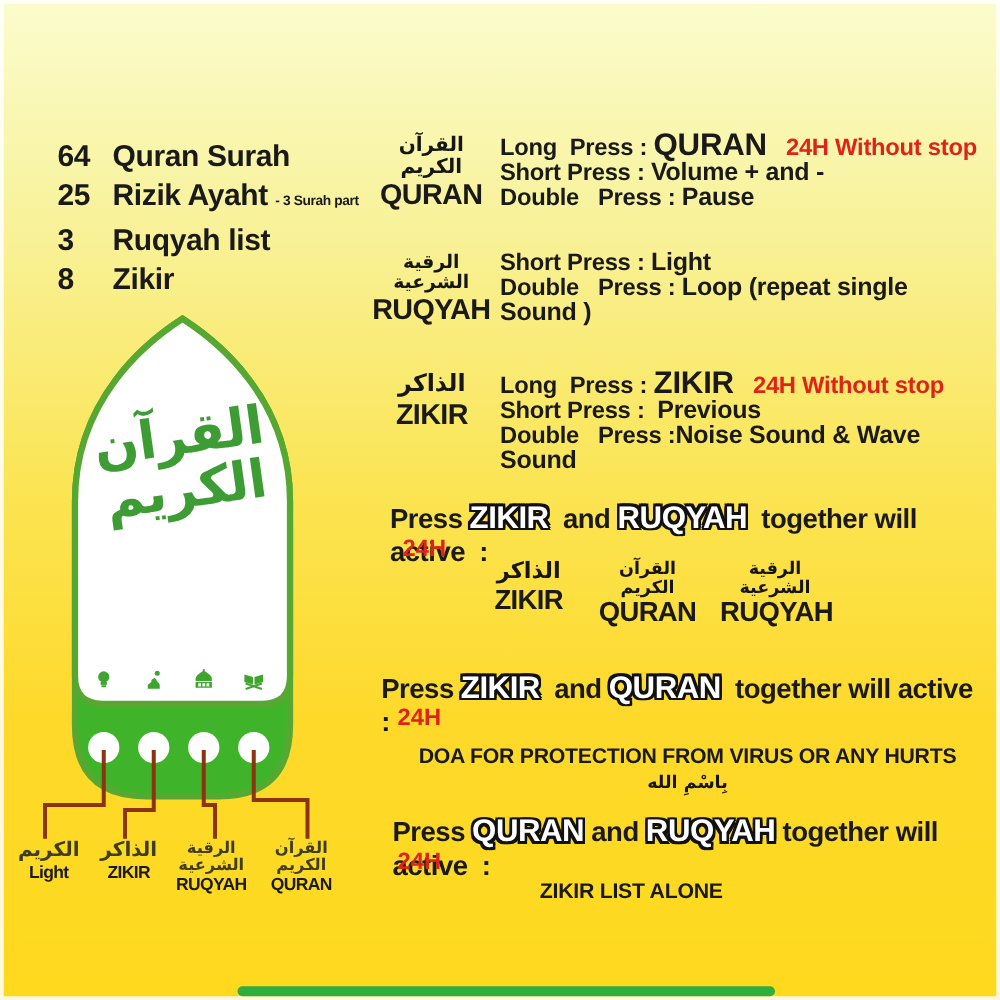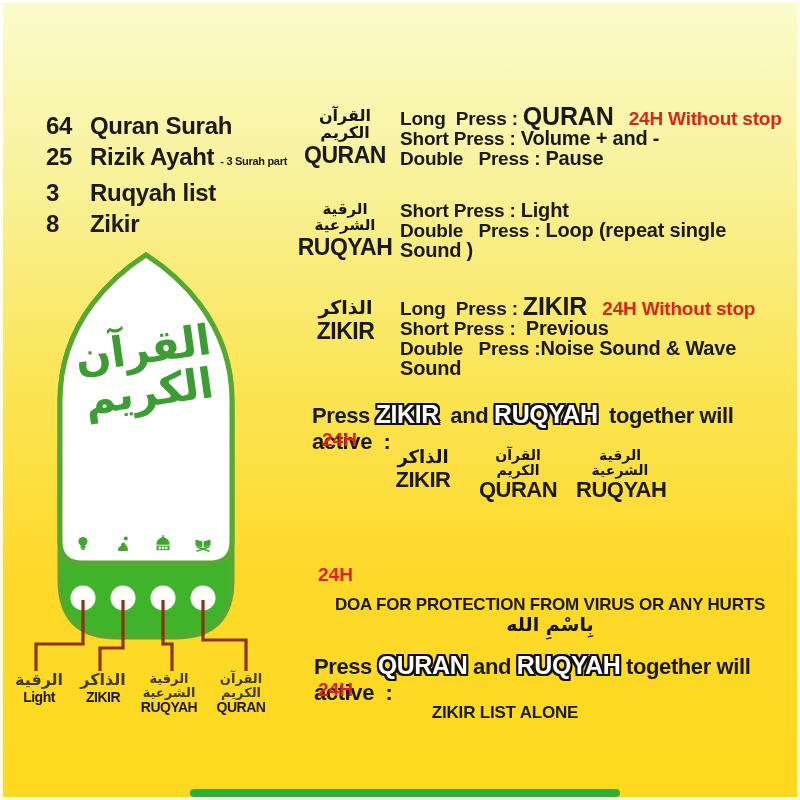--- a/index.html
+++ b/index.html
@@ -114,21 +114,21 @@
   <svg class="abs" style="left:0;top:0;" width="800" height="800" viewBox="0 0 800 800" pointer-events="none">
     <g fill="none" stroke="#8c3310" stroke-width="3.2">
       <polyline points="83,600 83,644 36,644 36,671"></polyline>
       <polyline points="123,600 123,648 100,648 100,671"></polyline>
       <polyline points="163,600 163,644 172,644 172,671"></polyline>
       <polyline points="203,600 203,640 246,640 246,671"></polyline>
     </g>
   </svg>
 
   <div class="abs panel-stack" style="left:8px;top:672px;width:62px;">
-    <div class="callig" style="font-size:16px;">الرقية</div>
+    <div class="callig" style="font-size:16px;">الكريم</div>
     <div class="lbl">Light</div>
   </div>
   <div class="abs panel-stack" style="left:72px;top:672px;width:62px;">
     <div class="callig" style="font-size:16px;">الذاكر</div>
     <div class="lbl">ZIKIR</div>
   </div>
   <div class="abs panel-stack" style="left:134px;top:672px;width:70px;">
     <div class="callig" style="font-size:13px;">الرقية الشرعية</div>
     <div class="lbl">RUQYAH</div>
   </div>
@@ -174,22 +174,23 @@
   </div>
   <div class="abs trio icon-stack" style="left:478px;top:448px;width:80px;">
     <div class="callig" style="font-size:14px;">القرآن الكريم</div>
     <div class="lbl">QURAN</div>
   </div>
   <div class="abs trio icon-stack" style="left:576px;top:448px;width:88px;">
     <div class="callig" style="font-size:14px;">الرقية الشرعية</div>
     <div class="lbl">RUQYAH</div>
   </div>
 
+  <div class="abs combo-head" style="left:305px;top:536px;width:480px;"><span class="pre">Press </span><span class="outline pre">ZIKIR</span><span class="pre">  and </span><span class="outline pre">QURAN</span><span class="pre">  together will active  :</span></div>
   <div class="abs dur" style="left:318px;top:564px;">24H</div>
-  <div class="abs result-line" style="left:320px;top:595px;width:460px;"><span class="pre">DOA FOR PROTECTION FROM VIRUS OR ANY HURTS </span><span class="callig" style="font-size:19px;display:inline-block;">بِاسْمِ الله</span></div>
+  <div class="abs result-line" style="left:320px;top:595px;width:460px;"><span class="pre">DOA FOR PROTECTION FROM VIRUS OR ANY HURTS </span><span class="callig" style="font-size:14px;display:inline-block;">بِاسْمِ الله</span></div>
 
   <div class="abs combo-head" style="left:314px;top:651px;width:480px;"><span class="pre">Press </span><span class="outline pre">QURAN</span><span class="pre"> and </span><span class="outline pre">RUQYAH</span><span class="pre"> together will active  :</span></div>
   <div class="abs dur" style="left:318px;top:679px;">24H</div>
   <div class="abs result-line" style="left:330px;top:703px;width:350px;">ZIKIR LIST ALONE</div>
 
   <div class="abs greenbar"></div>
 
 </div>
 
 </body></html>

